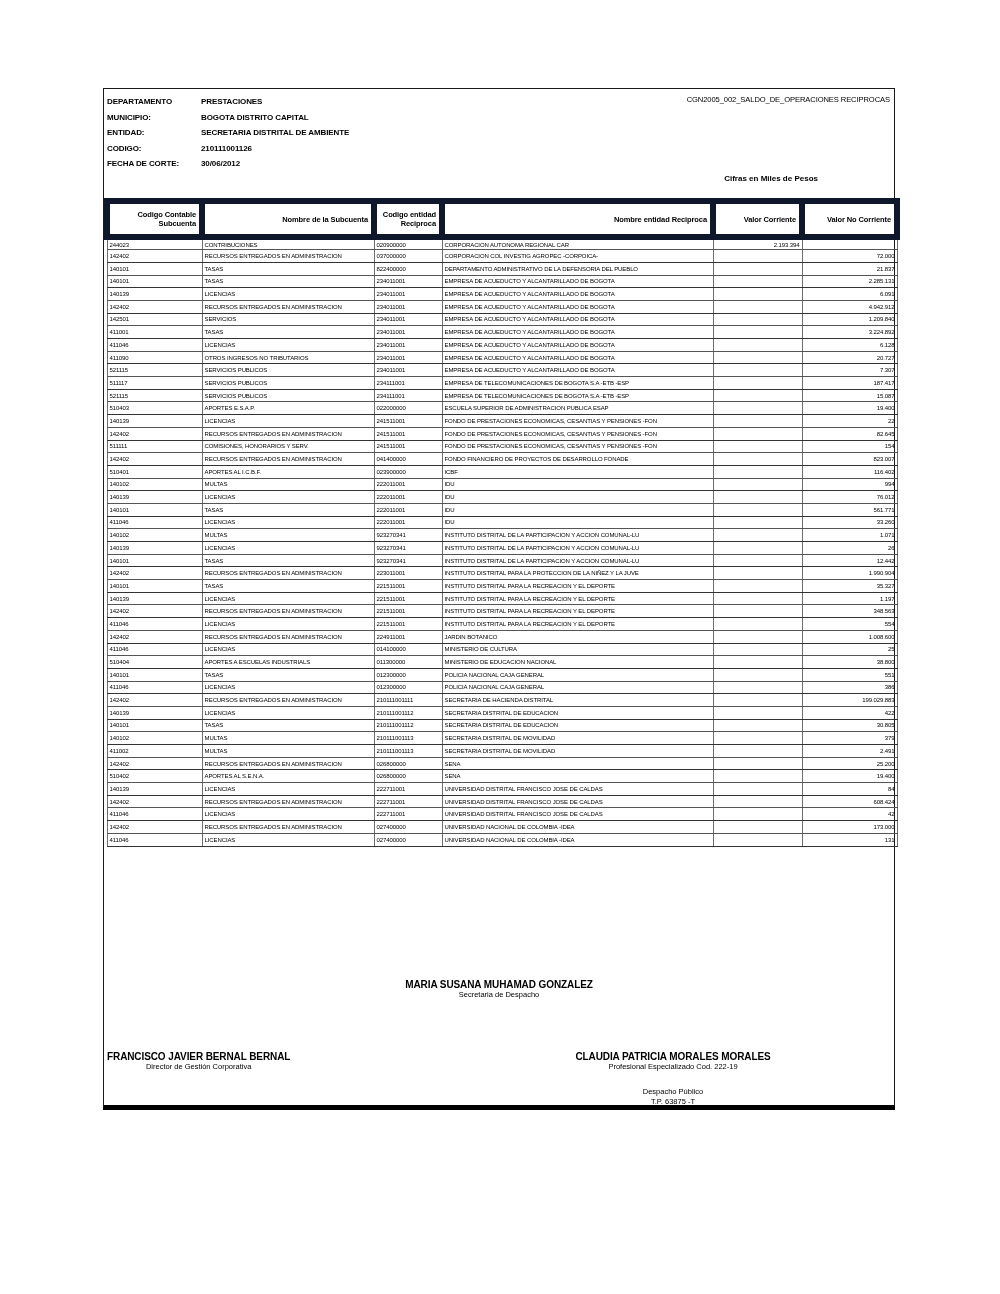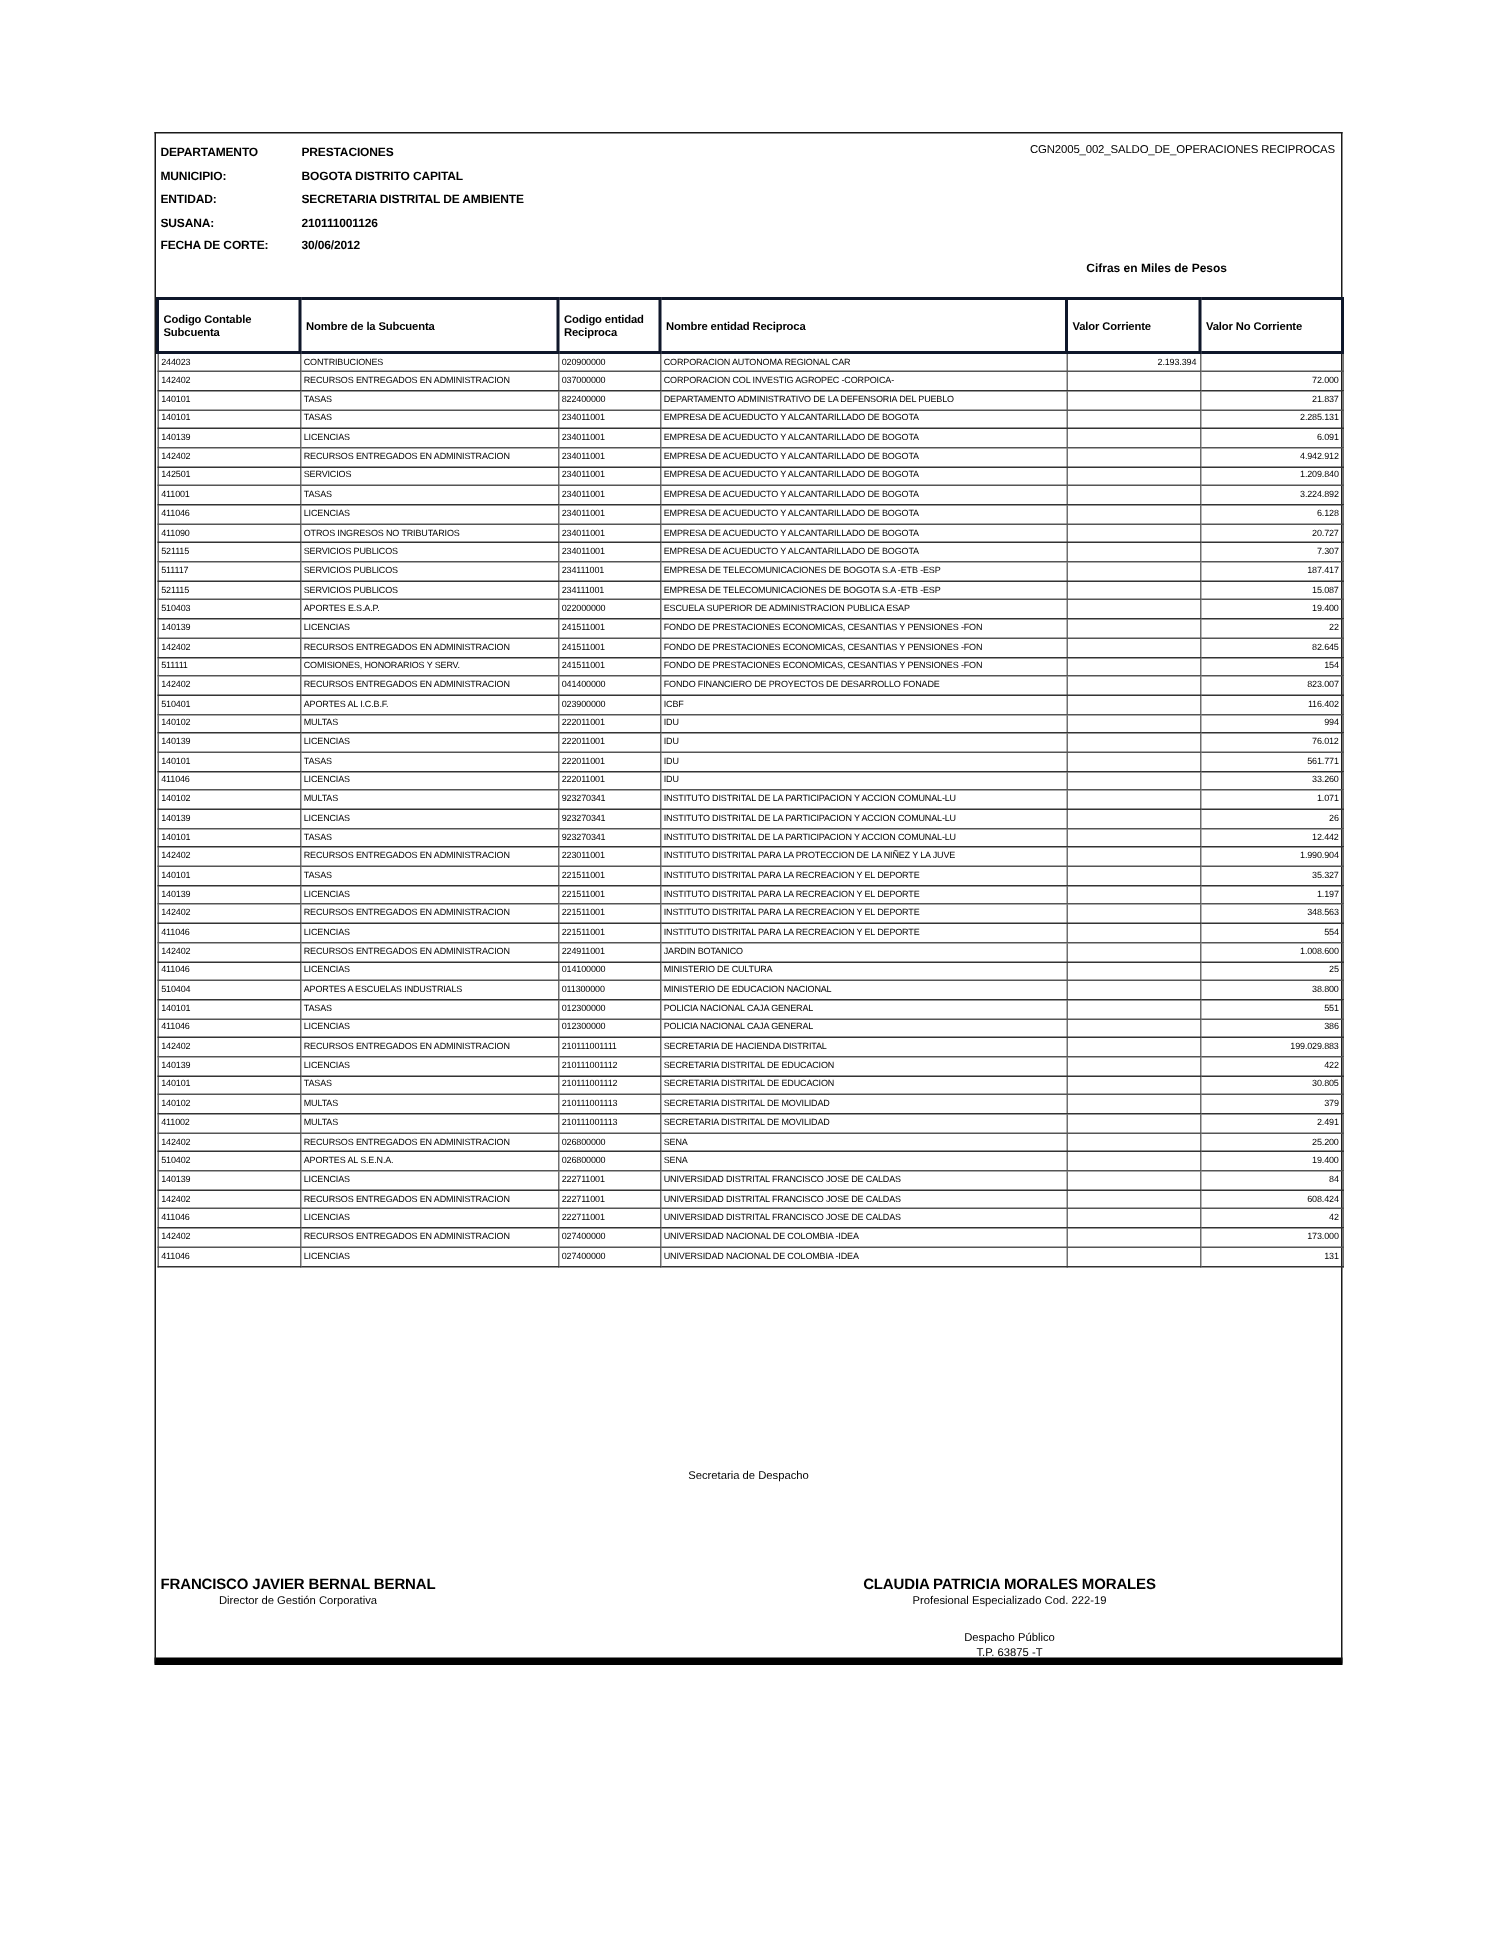--- a/index.html
+++ b/index.html
@@ -26,22 +26,22 @@
     position:absolute; top:85px; right:76px;
     font-size:8px; font-weight:bold;text-align:right;
   }
 
   
   table.recip {
     position:absolute; top:109px; left:0; width:790px;
     border-collapse:collapse; table-layout:fixed;
   }
   table.recip th {
-    border:2px solid #0f172a; background:#fff;
-    font-size:7.5px; font-weight:bold; text-align:left;
+    border:6px solid #0f172a; background:#fff;
+    font-size:7.5px; font-weight:bold; text-align:right;
     height:36px; vertical-align:middle; padding:0 3px; letter-spacing:-0.1px;
   }
   table.recip td {
     border:1px solid #6e6e6e; border-bottom:1px solid #555;
     font-size:6px; letter-spacing:-0.1px; height:12.7px;
     padding:0 2px; vertical-align:middle; white-space:nowrap; overflow:hidden;
   }
   table.recip tbody tr:nth-child(even) td { border-bottom:1px solid #333; }
   table.recip td.num { text-align:right; }
 
@@ -66,21 +66,21 @@
       </div>
       <div class="meta-row">
         <span class="meta-label">MUNICIPIO:</span>
         <span class="meta-value">BOGOTA DISTRITO CAPITAL</span>
       </div>
       <div class="meta-row">
         <span class="meta-label">ENTIDAD:</span>
         <span class="meta-value">SECRETARIA DISTRITAL DE AMBIENTE</span>
       </div>
       <div class="meta-row">
-        <span class="meta-label">SUSANA:</span>
+        <span class="meta-label">CODIGO:</span>
         <span class="meta-value">210111001126</span>
       </div>
       <div class="meta-row">
         <span class="meta-label">FECHA DE CORTE:</span>
         <span class="meta-value">30/06/2012</span>
       </div>
     </div>
 
     <div class="report-title">CGN2005_002_SALDO_DE_OPERACIONES RECIPROCAS</div>
     <div class="units-note">Cifras en Miles de Pesos</div>
@@ -486,20 +486,21 @@
             <td>LICENCIAS</td>
             <td>027400000</td>
             <td>UNIVERSIDAD NACIONAL DE COLOMBIA -IDEA</td>
             <td class="num"></td>
             <td class="num">131</td>
           </tr>
         </tbody>
     </table>
 
     <div class="sig-center">
+      <div class="sig-name">MARIA SUSANA MUHAMAD GONZALEZ</div>
       <div class="sig-role">Secretaria de Despacho</div>
     </div>
 
     <div class="sig-left">
       <div class="sig-name">FRANCISCO JAVIER  BERNAL BERNAL</div>
       <div class="sig-role">Director de Gestión Corporativa</div>
     </div>
 
     <div class="sig-right">
       <div class="sig-name">CLAUDIA PATRICIA MORALES MORALES</div>

